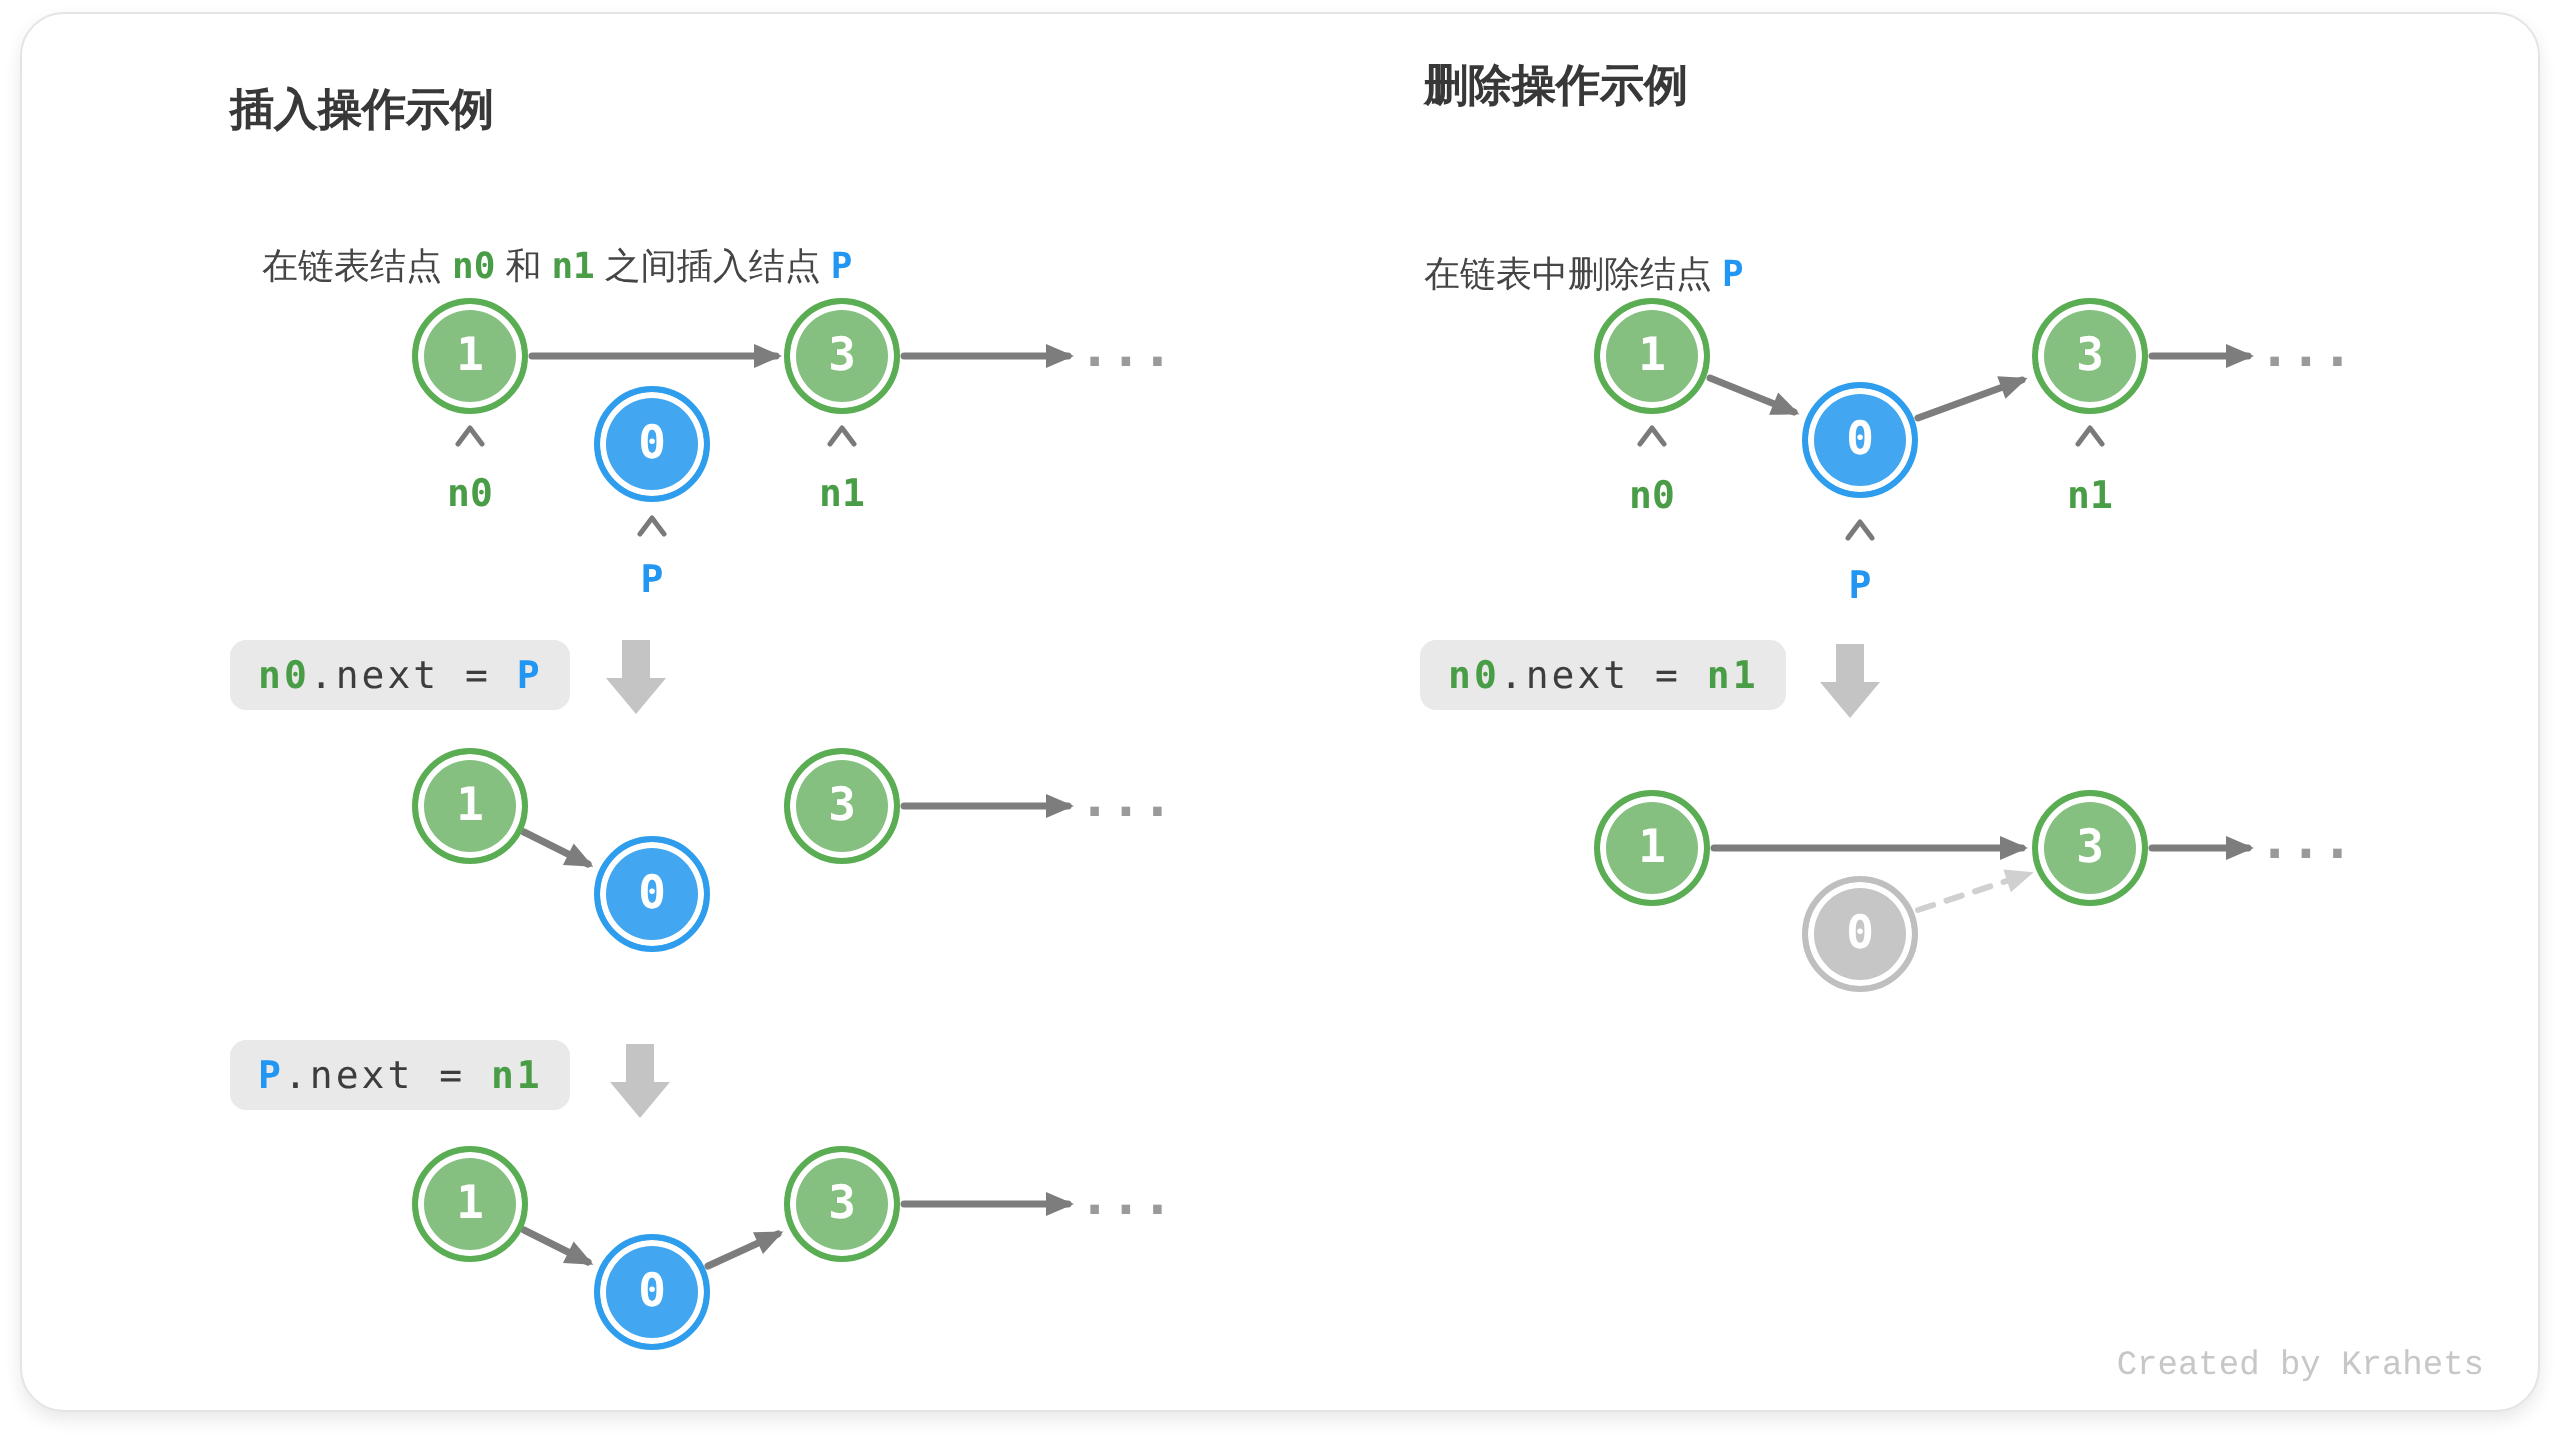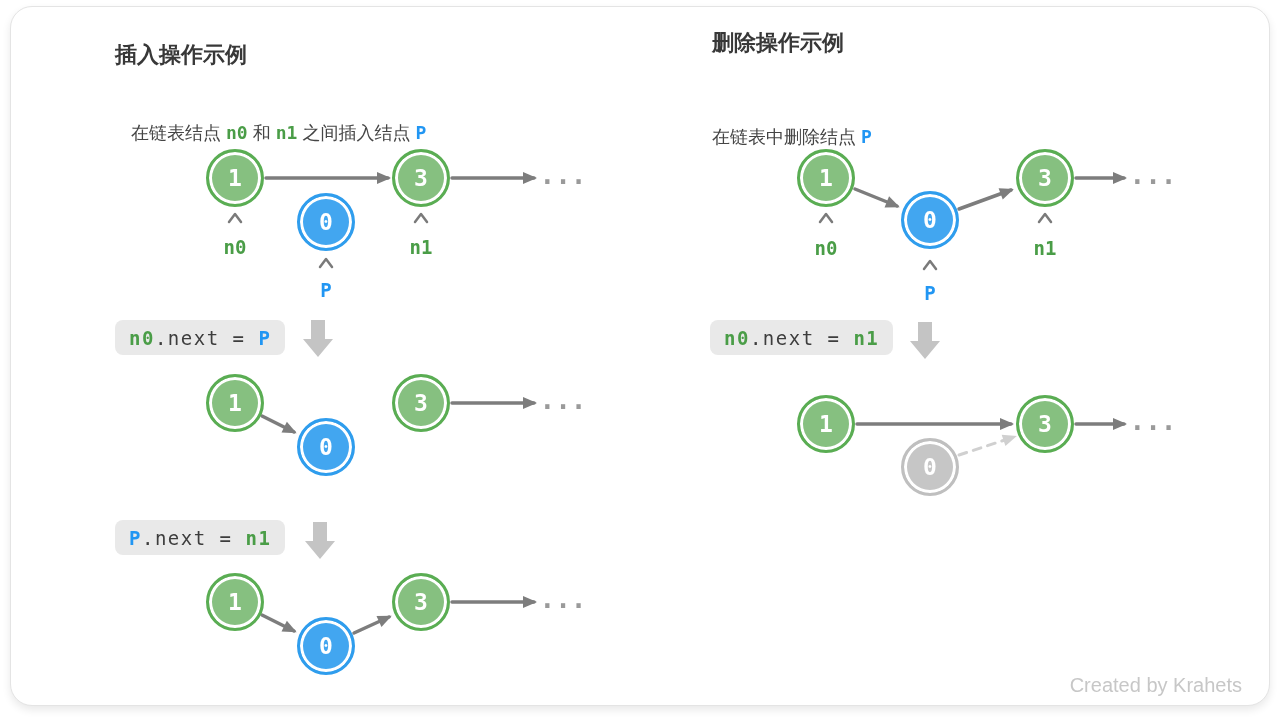--- a/index.html
+++ b/index.html
@@ -38,22 +38,22 @@
              padding:0 14px; background:#e9e9e9; border-radius:8px;
              font-family:"DejaVu Sans Mono","Liberation Mono",monospace;
              font-size:19px; letter-spacing:1.5px; color:#3d3d3d; white-space:pre; }
   .codebox .tok { letter-spacing:1.5px; }
 
   .dots { position:absolute; transform:translate(-50%,-50%);
           font-family:"DejaVu Sans Mono","Liberation Mono",monospace;
           font-weight:bold; font-size:26px; color:#9a9a9a; letter-spacing:0; }
 
   .credit { position:absolute; right:38px; top:674px;
-            font-family:Liberation Sans, sans-serif;
-            font-size:20px; color:#c7c7c7; }
+            font-family:Liberation Mono, monospace;
+            font-size:17px; color:#c7c7c7; }
 </style>
 </head>
 <body>
 
 <div class="canvas">
   <div class="card"></div>
 
   <svg class="overlay" width="1280" height="720" viewBox="0 0 1280 720">
     <defs>
       <marker id="ah" markerUnits="userSpaceOnUse" markerWidth="18" markerHeight="16" refX="13" refY="8" orient="auto">

